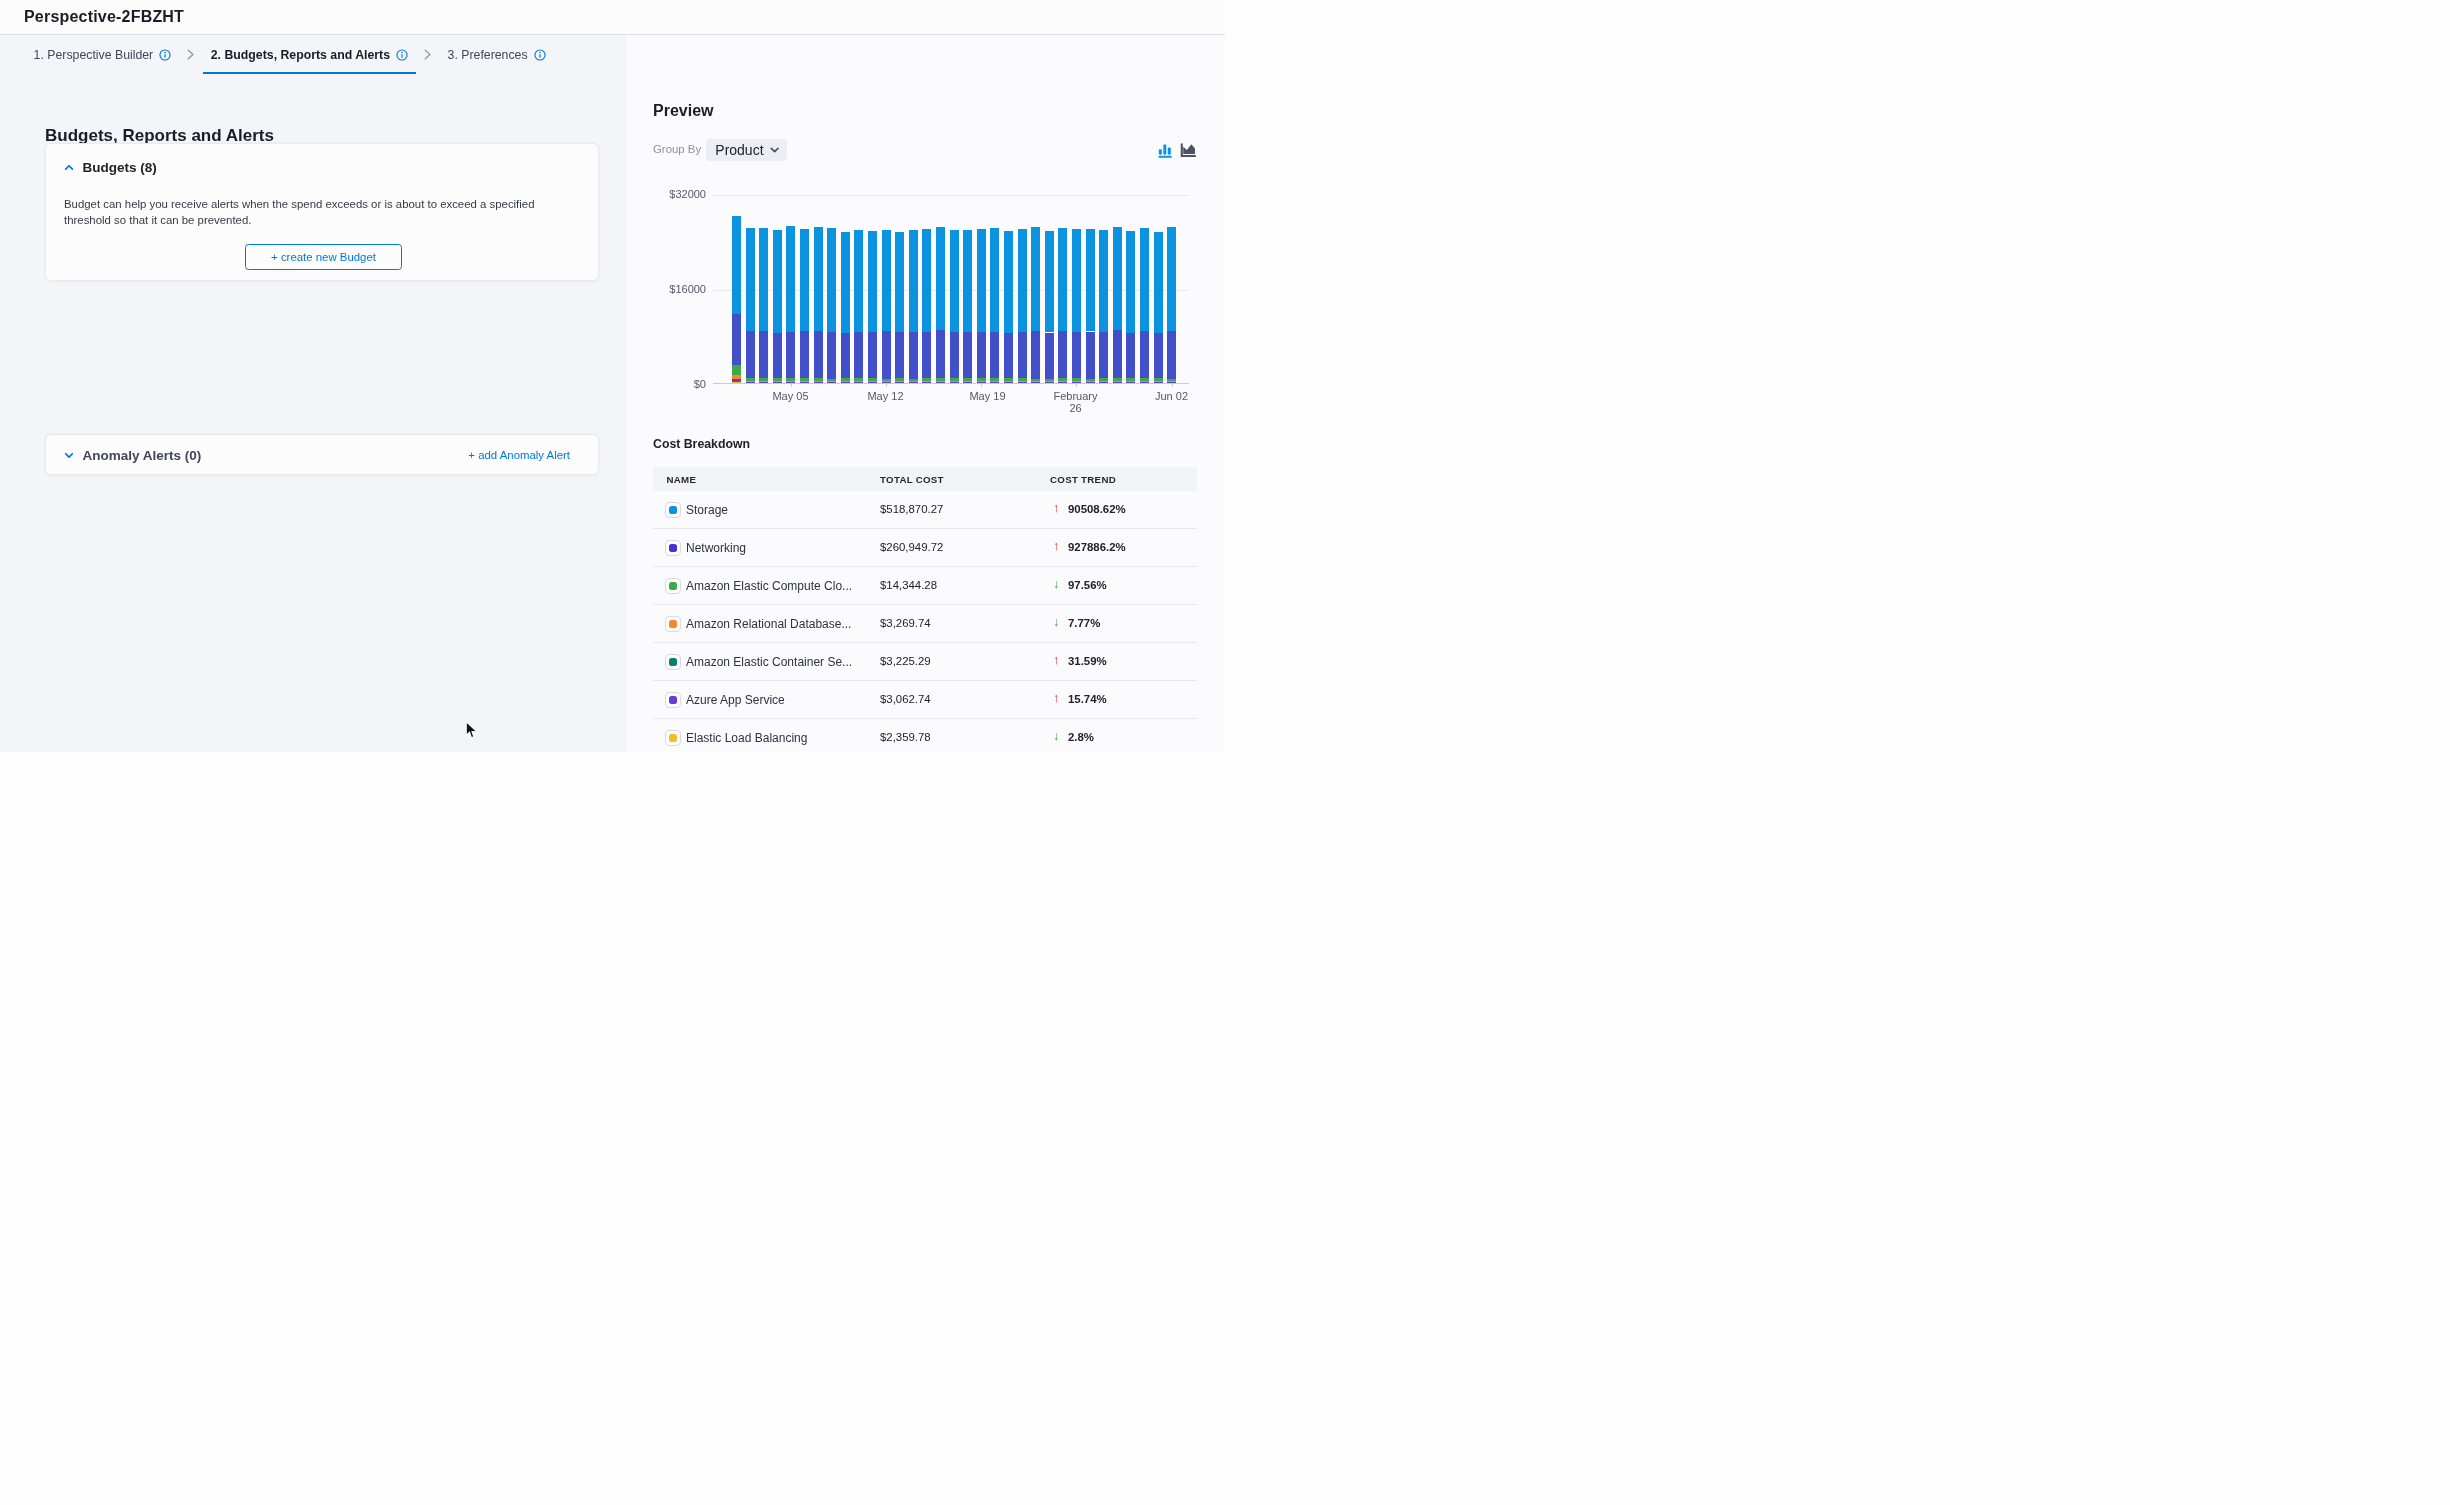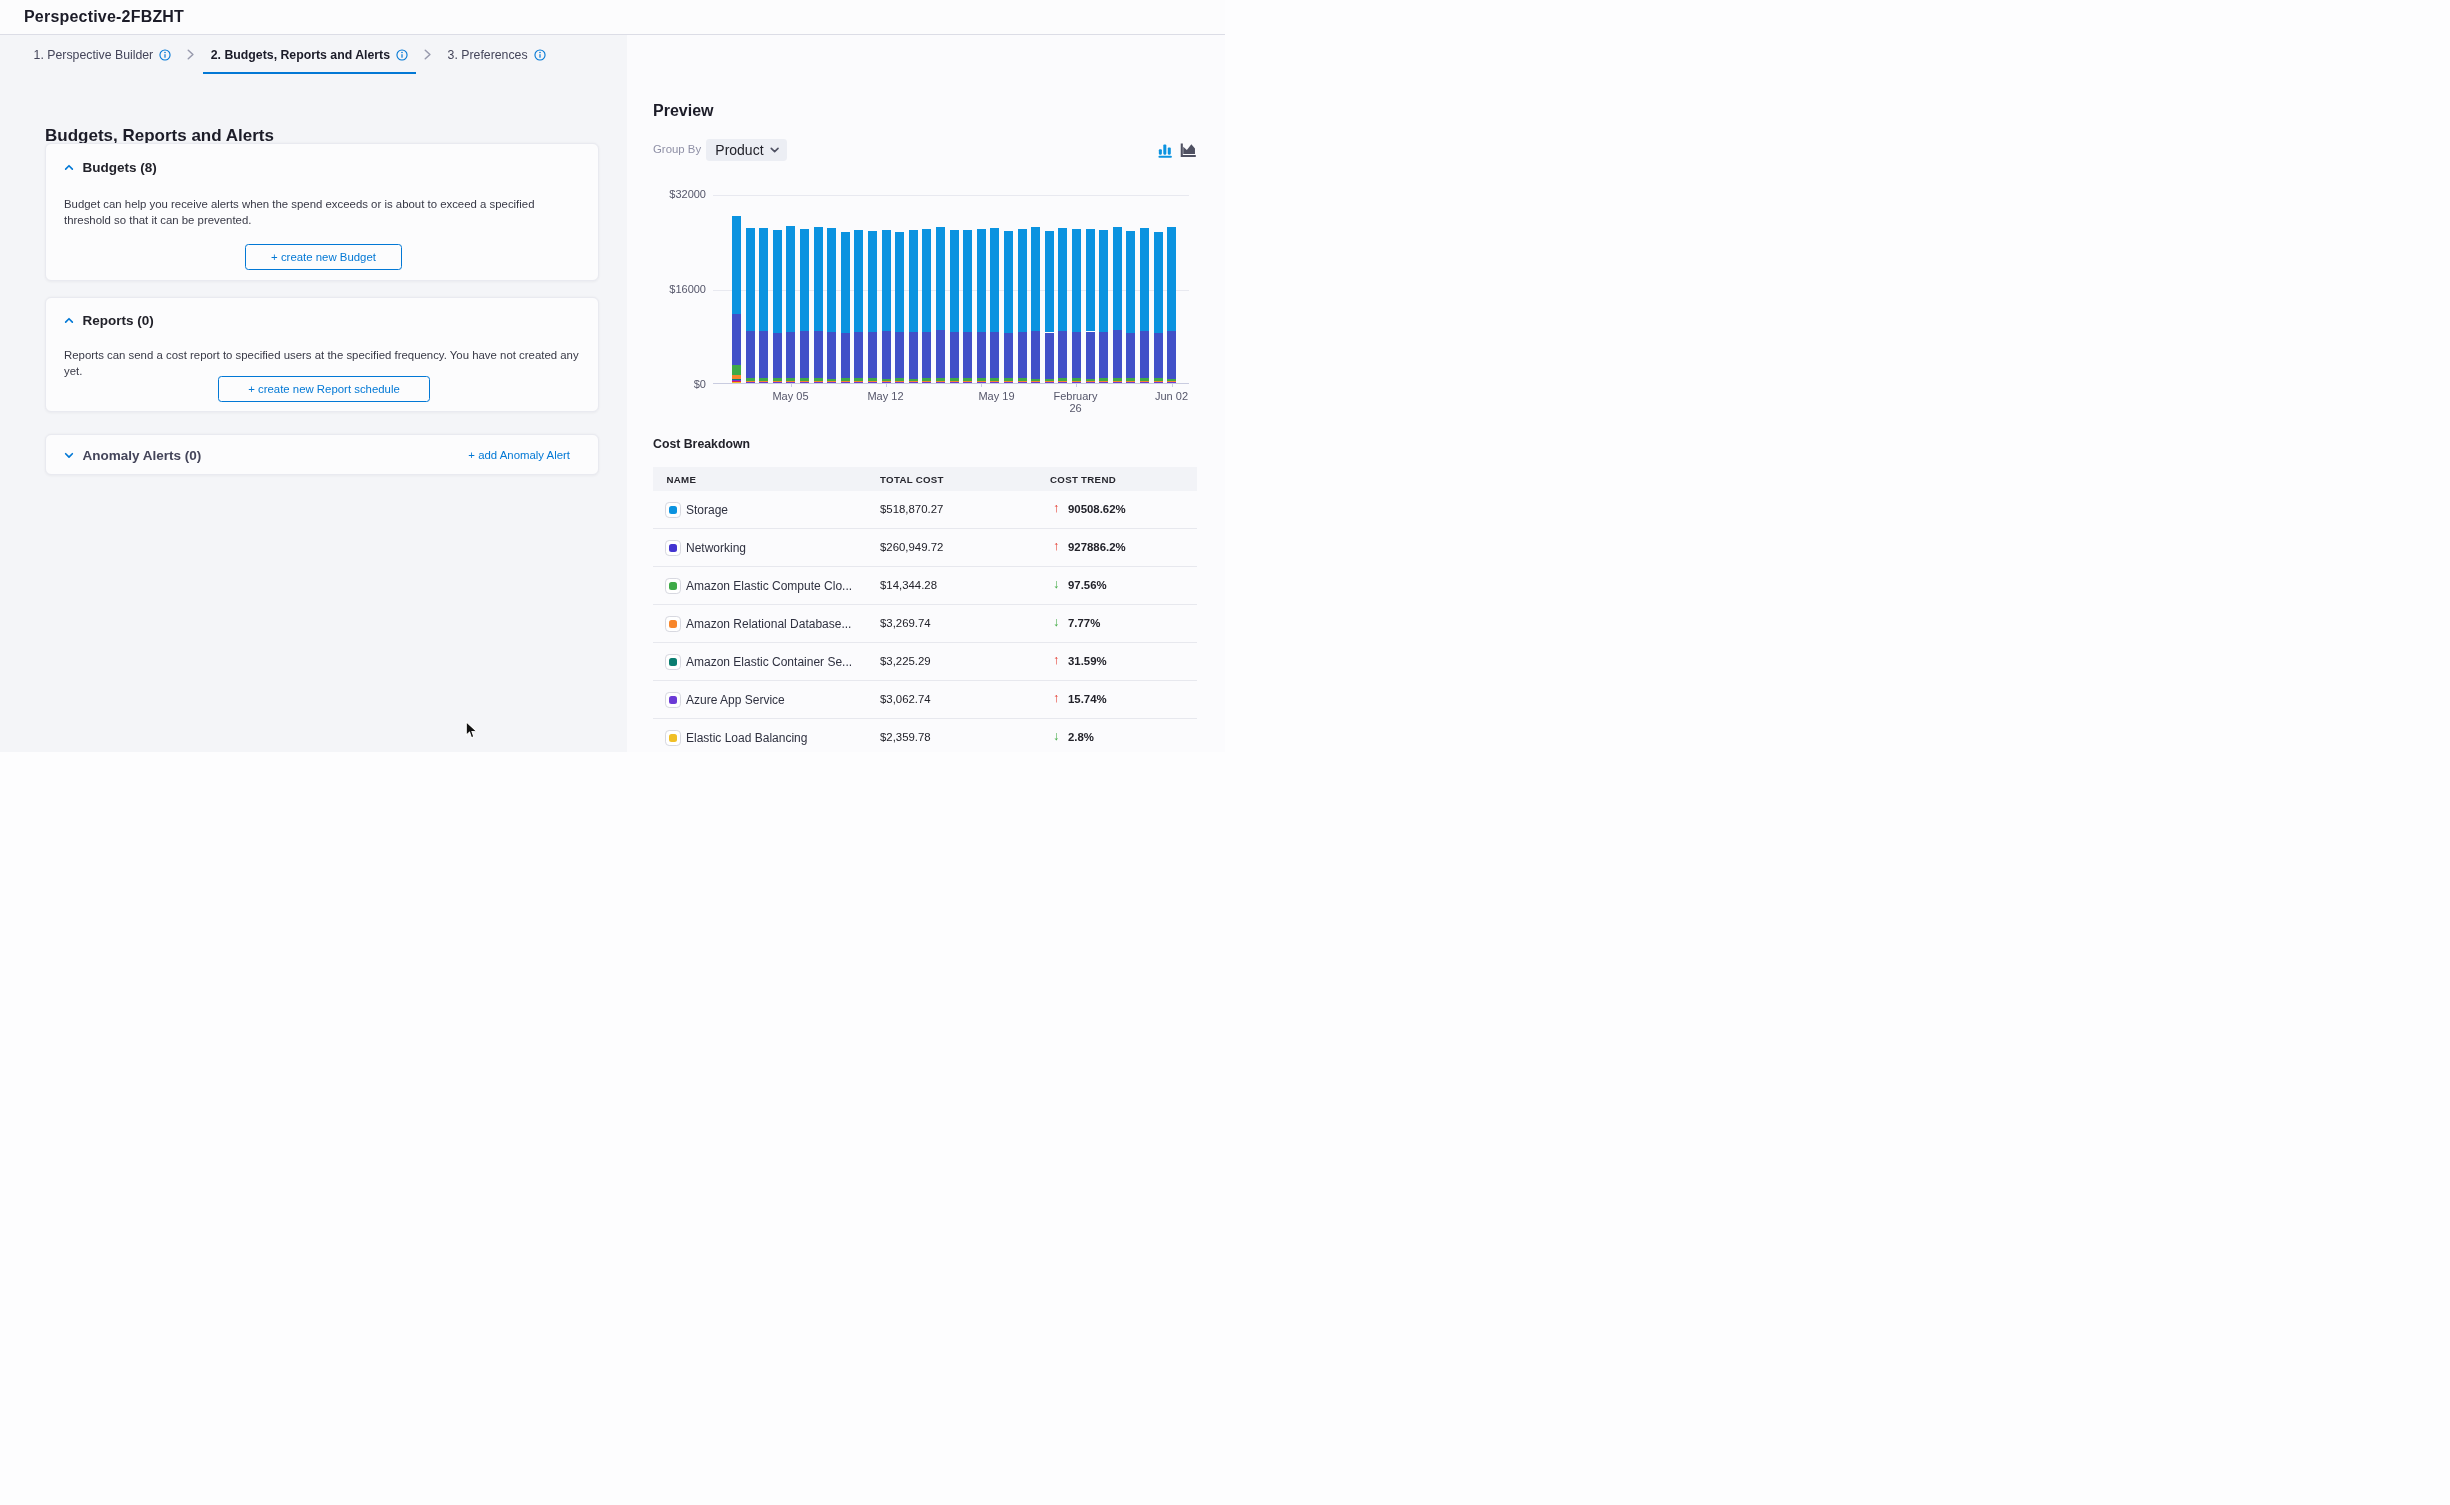--- a/index.html
+++ b/index.html
@@ -126,30 +126,20 @@
       <div class="card-head" style="top:16px;">
         <svg width="10" height="6.8" viewBox="0 0 12 8">
             <path d="M2 6 L6 2 L10 6" stroke="#0278d5" stroke-width="2" fill="none" stroke-linecap="round" stroke-linejoin="round"></path>
           </svg>
         <span class="ttl">Budgets (8)</span>
       </div>
       <div class="card-desc" style="top:52px;">Budget can help you receive alerts when the spend exceeds or is about to exceed a specified threshold so that it can be prevented.</div>
       <button class="outline-btn" style="left:199px; top:100px; width:157px; height:26px;">+ create new Budget</button>
     </div>
 
-    <div class="card" style="top:262px; height:115px;">
-      <div class="card-head" style="top:15px;">
-        <svg width="10" height="6.8" viewBox="0 0 12 8">
-            <path d="M2 6 L6 2 L10 6" stroke="#0278d5" stroke-width="2" fill="none" stroke-linecap="round" stroke-linejoin="round"></path>
-          </svg>
-        <span class="ttl">Reports (0)</span>
-      </div>
-      <div class="card-desc" style="top:49px;">Reports can send a cost report to specified users at the specified frequency. You have not created any yet.</div>
-      <button class="outline-btn" style="left:172px; top:78px; width:212px; height:26px;">+ create new Report schedule</button>
-    </div>
 
     <div class="card" style="top:399px; height:41px;">
       <div class="card-head" style="top:12.7px;">
         <svg width="10" height="6.8" viewBox="0 0 12 8">
             <path d="M2 2 L6 6 L10 2" stroke="#0278d5" stroke-width="2" fill="none" stroke-linecap="round" stroke-linejoin="round"></path>
           </svg>
         <span class="ttl" style="color:#44455a;">Anomaly Alerts (0)</span>
       </div>
       <span class="link-btn" style="right:28px; top:14.4px;">+ add Anomaly Alert</span>
     </div>
@@ -517,21 +507,21 @@
             <div class="seg" style="height: 2.5px; bottom: 0px; top: 343px; background: rgb(62, 170, 71);"></div>
             <div class="seg" style="height: 48px; bottom: 0px; top: 296px; background: rgb(65, 80, 200);"></div>
             <div class="seg" style="height: 104px; bottom: 0px; top: 192px; background: rgb(11, 147, 224);"></div>
           </div>
         </div>
         <div class="xtick" style="left: 164px;"></div>
         <div class="xlab" style="left: 164px;">May 05</div>
         <div class="xtick" style="left: 259px;"></div>
         <div class="xlab" style="left: 259px;">May 12</div>
         <div class="xtick" style="left: 354px;"></div>
-        <div class="xlab" style="left: 370px;">May 19</div>
+        <div class="xlab" style="left: 361px;">May 19</div>
         <div class="xtick" style="left: 449px;"></div>
         <div class="xlab" style="left: 449px;">February 26</div>
         <div class="xtick" style="left: 545px;"></div>
         <div class="xlab" style="left: 545px;">Jun 02</div>
       </div>
 
     <div class="cb-title">Cost Breakdown</div>
     <div class="cb-table">
       <div class="cb-header">
         <span style="left:13.5px;">NAME</span>

